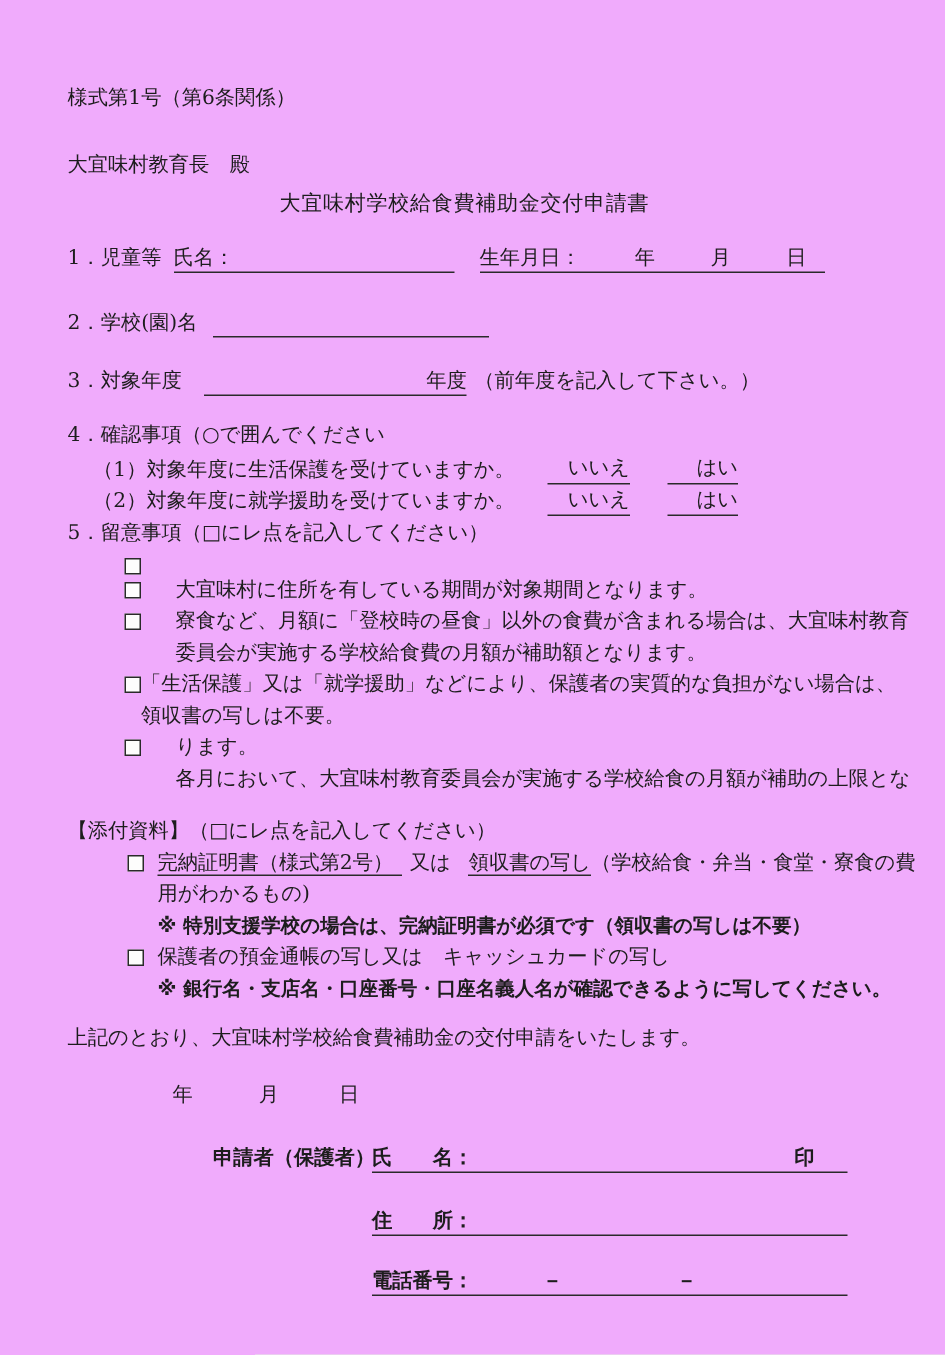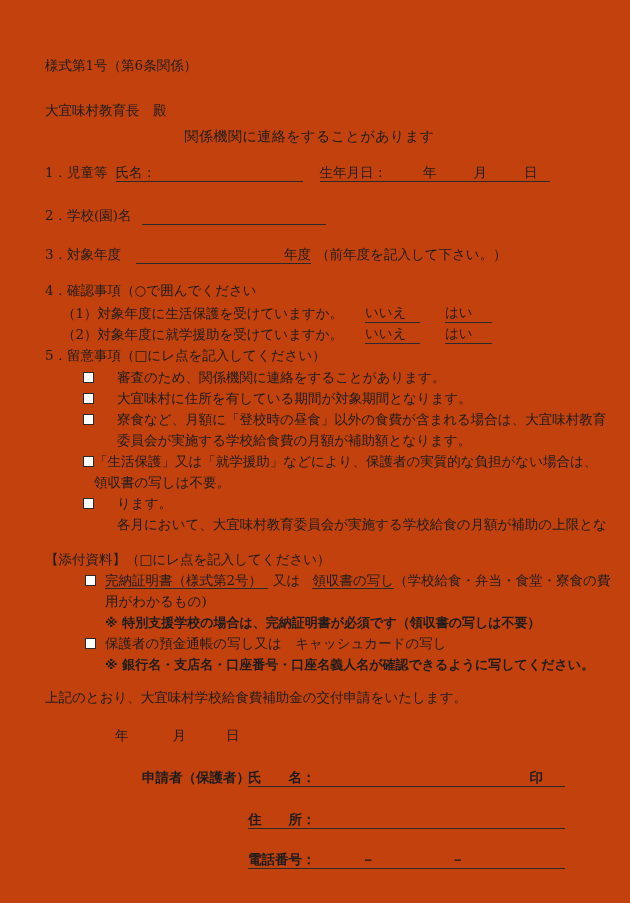--- a/index.html
+++ b/index.html
@@ -1,37 +1,37 @@
 <!DOCTYPE html>
 <html><head>
 <meta charset="utf-8">
 <style>
   * { margin:0; padding:0; box-sizing:border-box; }
   html,body { background:#e8e8e8; }
   body { width:630px; height:903px; }
   .page {
     position:relative;
     width:630px; height:903px;
-    background:#c2410c;
+    background:#f0abfc;
     padding:56px 56px 0 45px;
     font-family:"DejaVu Serif","Liberation Serif",serif;
     font-size:13.5px;
     color:#1d1d1d;
     overflow:hidden;
   }
   .line { line-height:19px; height:19px; white-space:nowrap; }
   .row { display:flex; align-items:flex-end; line-height:19px; height:19px; white-space:nowrap; }
   .title { text-align:center; font-size:14px; letter-spacing:0.5px; }
   .ufield {
     display:inline-flex; align-items:flex-end;
     border-bottom:1px solid #2a2a2a;
     height:19px; line-height:18px;
   }
   .blank { display:inline-block; border-bottom:1px solid #2a2a2a; height:19px; }
-  .uline { border-bottom:1px solid #2a2a2a; padding-bottom:0px; }
+  .uline { border-bottom:1px solid #2a2a2a; padding-bottom:0px;text-align:right; }
   .cb {
     display:inline-block; width:11px; height:11px;
     border:1px solid #2a2a2a; background:#fdfdfc;
     flex:0 0 auto;
   }
   .check-row { display:flex; align-items:flex-start; }
   .check-row .cb { margin-top:5px; }
   .itext .tline { line-height:21px; height:21px; white-space:nowrap; }
   .note {
     font-family:"DejaVu Sans","Liberation Sans",sans-serif;
@@ -41,21 +41,21 @@
   .q-row { display:flex; align-items:flex-end; height:20px; line-height:19px; margin-left:17px; white-space:nowrap; }
   .sig-row { display:flex; align-items:flex-end;font-weight:bold; }
 </style>
 </head>
 <body>
 
 <div class="page">
 
   <div class="line">様式第1号（第6条関係）</div>
   <div class="line" style="margin-top:26px">大宜味村教育長　殿</div>
-  <div class="line title" style="margin-top:7px">関係機関に連絡をすることがあります</div>
+  <div class="line title" style="margin-top:7px">大宜味村学校給食費補助金交付申請書</div>
 
   <div class="row" style="margin-top:17px">
     <span>1．児童等</span>
     <span class="ufield" style="width:187px; margin-left:8px">
       <span>氏名：</span>
     </span>
     <span class="ufield" style="width:230px; margin-left:17px">
       <span>生年月日：</span>
       <span style="margin-left:36px">年</span>
       <span style="margin-left:37px">月</span>
@@ -86,23 +86,20 @@
     <span style="width:303px">（2）対象年度に就学援助を受けていますか。</span>
     <span class="uline" style="width:55px">いいえ</span>
     <span class="uline" style="width:47px; margin-left:25px">はい</span>
   </div>
 
   <div class="line" style="margin-top:2px">5．留意事項（□にレ点を記入してください）</div>
 
   <div style="margin-top:2px">
     <div class="check-row" style="margin-left:38px">
       <span class="cb"></span>
-      <div class="itext" style="margin-left:23px">
-        <div class="tline">審査のため、関係機関に連絡をすることがあります。</div>
-      </div>
     </div>
     <div class="check-row" style="margin-left:38px">
       <span class="cb"></span>
       <div class="itext" style="margin-left:23px">
         <div class="tline">大宜味村に住所を有している期間が対象期間となります。</div>
       </div>
     </div>
     <div class="check-row" style="margin-left:38px">
       <span class="cb"></span>
       <div class="itext" style="margin-left:23px">

